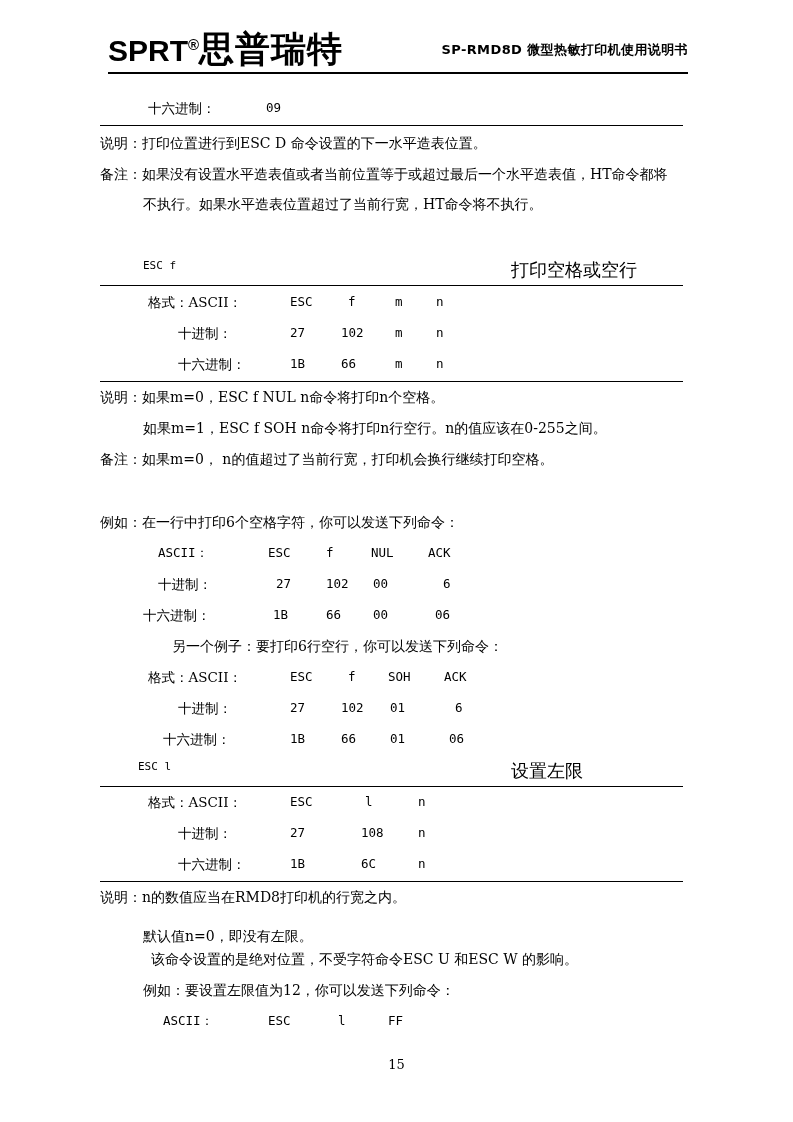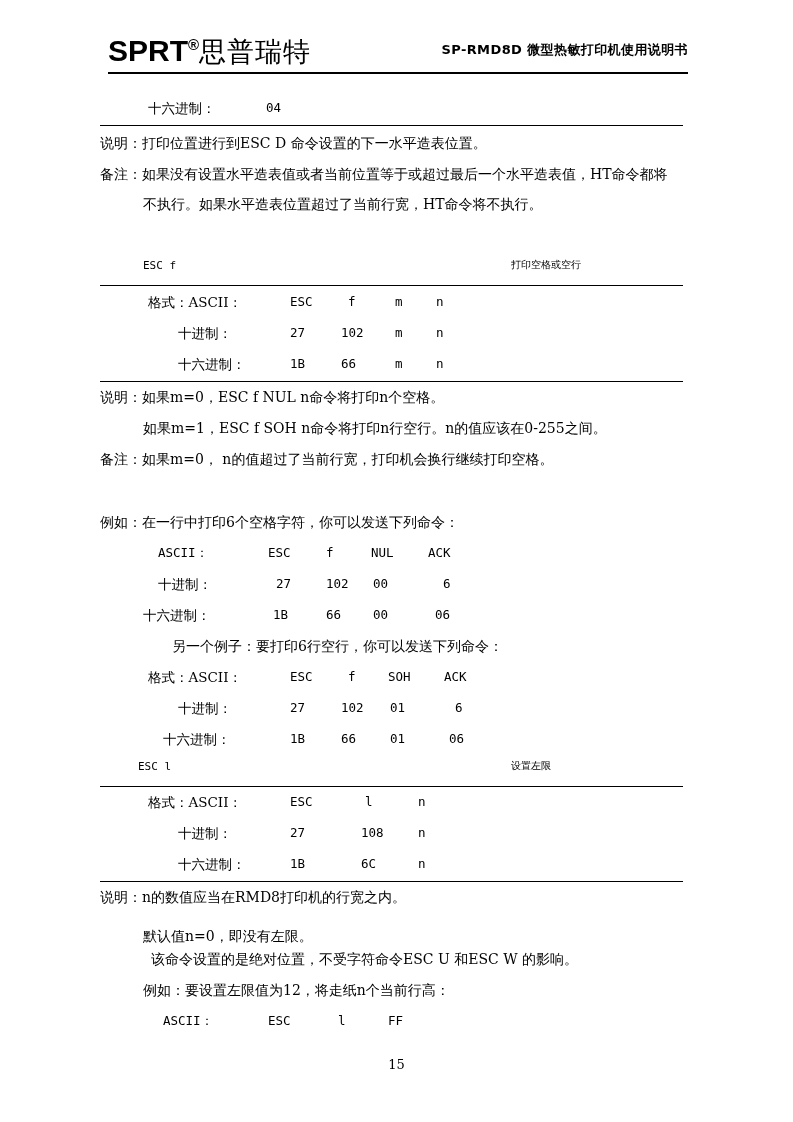--- a/index.html
+++ b/index.html
@@ -42,22 +42,22 @@
     white-space: nowrap;
     line-height: 38px;
   }
   .logo .reg {
     font-size: 15px;
     vertical-align: super;
     font-weight: bold;
   }
   .logo .cn {
     font-family: "DejaVu Sans", "Liberation Sans", sans-serif;
-    font-weight: normal;
-    font-size: 27px;
+    font-weight: bold;
+    font-size: 35px;
     letter-spacing: 1px;
   }
   .header-title {
     position: absolute;
     right: 0;
     top: 15px;
     font-family: "DejaVu Sans", "Liberation Sans", sans-serif;
     font-weight: bold;
     font-size: 13px;
     letter-spacing: 0.4px;
@@ -106,21 +106,21 @@
   .sec-head {
     position: absolute;
     white-space: nowrap;
     font-family: "DejaVu Sans Mono", "Liberation Mono", monospace;
     font-size: 11px;
   }
   .sec-head-right {
     position: absolute;
     white-space: nowrap;
     font-family: Liberation Mono, monospace;
-    font-size: 10px;
+    font-size: 18px;
   }
 
   .para {
     position: absolute;
     white-space: nowrap;
     font-family: "DejaVu Serif", "Liberation Serif", serif;
     font-size: 14px;
     letter-spacing: 0px;
   }
 
@@ -140,21 +140,21 @@
 <div class="page">
 
   <div class="header">
     <div class="logo"><span>SPRT</span><span class="reg">®</span><span class="cn">思普瑞特</span></div>
     <div class="header-title">SP-RMD8D 微型热敏打印机使用说明书</div>
   </div>
   <div class="header-rule"></div>
 
   <div class="fmt-row" style="left:148px; top:100px;">
     <span class="lbl">十六进制：</span>
-    <span class="c" style="left:118px;">04</span>
+    <span class="c" style="left:118px;">09</span>
   </div>
 
   <div class="rule" style="top:125px;"></div>
 
   <div class="para" style="left:100px; top:135px;">
     <span>说明：</span><span>打印位置进行到ESC D 命令设置的下一水平造表位置。</span>
   </div>
   <div class="para" style="left:100px; top:166px;">
     <span>备注：</span><span>如果没有设置水平造表值或者当前位置等于或超过最后一个水平造表值，HT命令都将</span>
   </div>
@@ -272,21 +272,21 @@
     <span class="c" style="left:240px;">n</span>
   </div>
 
   <div class="rule" style="top:881px;"></div>
 
   <div class="para" style="left:100px; top:889px;">
     <span>说明：</span><span>n的数值应当在RMD8打印机的行宽之内。</span>
   </div>
   <div class="para" style="left:143px; top:928px;">默认值n=0，即没有左限。</div>
   <div class="para" style="left:143px; top:951px;margin-left:8px;">该命令设置的是绝对位置，不受字符命令ESC U 和ESC W 的影响。</div>
-  <div class="para" style="left:143px; top:982px;">例如：要设置左限值为12，将走纸n个当前行高：</div>
+  <div class="para" style="left:143px; top:982px;">例如：要设置左限值为12，你可以发送下列命令：</div>
 
   <div class="fmt-row" style="left:163px; top:1013px;">
     <span class="lbl c" style="left:0;">ASCII：</span>
     <span class="c" style="left:105px;">ESC</span>
     <span class="c" style="left:175px;">l</span>
     <span class="c" style="left:225px;">FF</span>
   </div>
 
   <div class="pageno">15</div>
 

